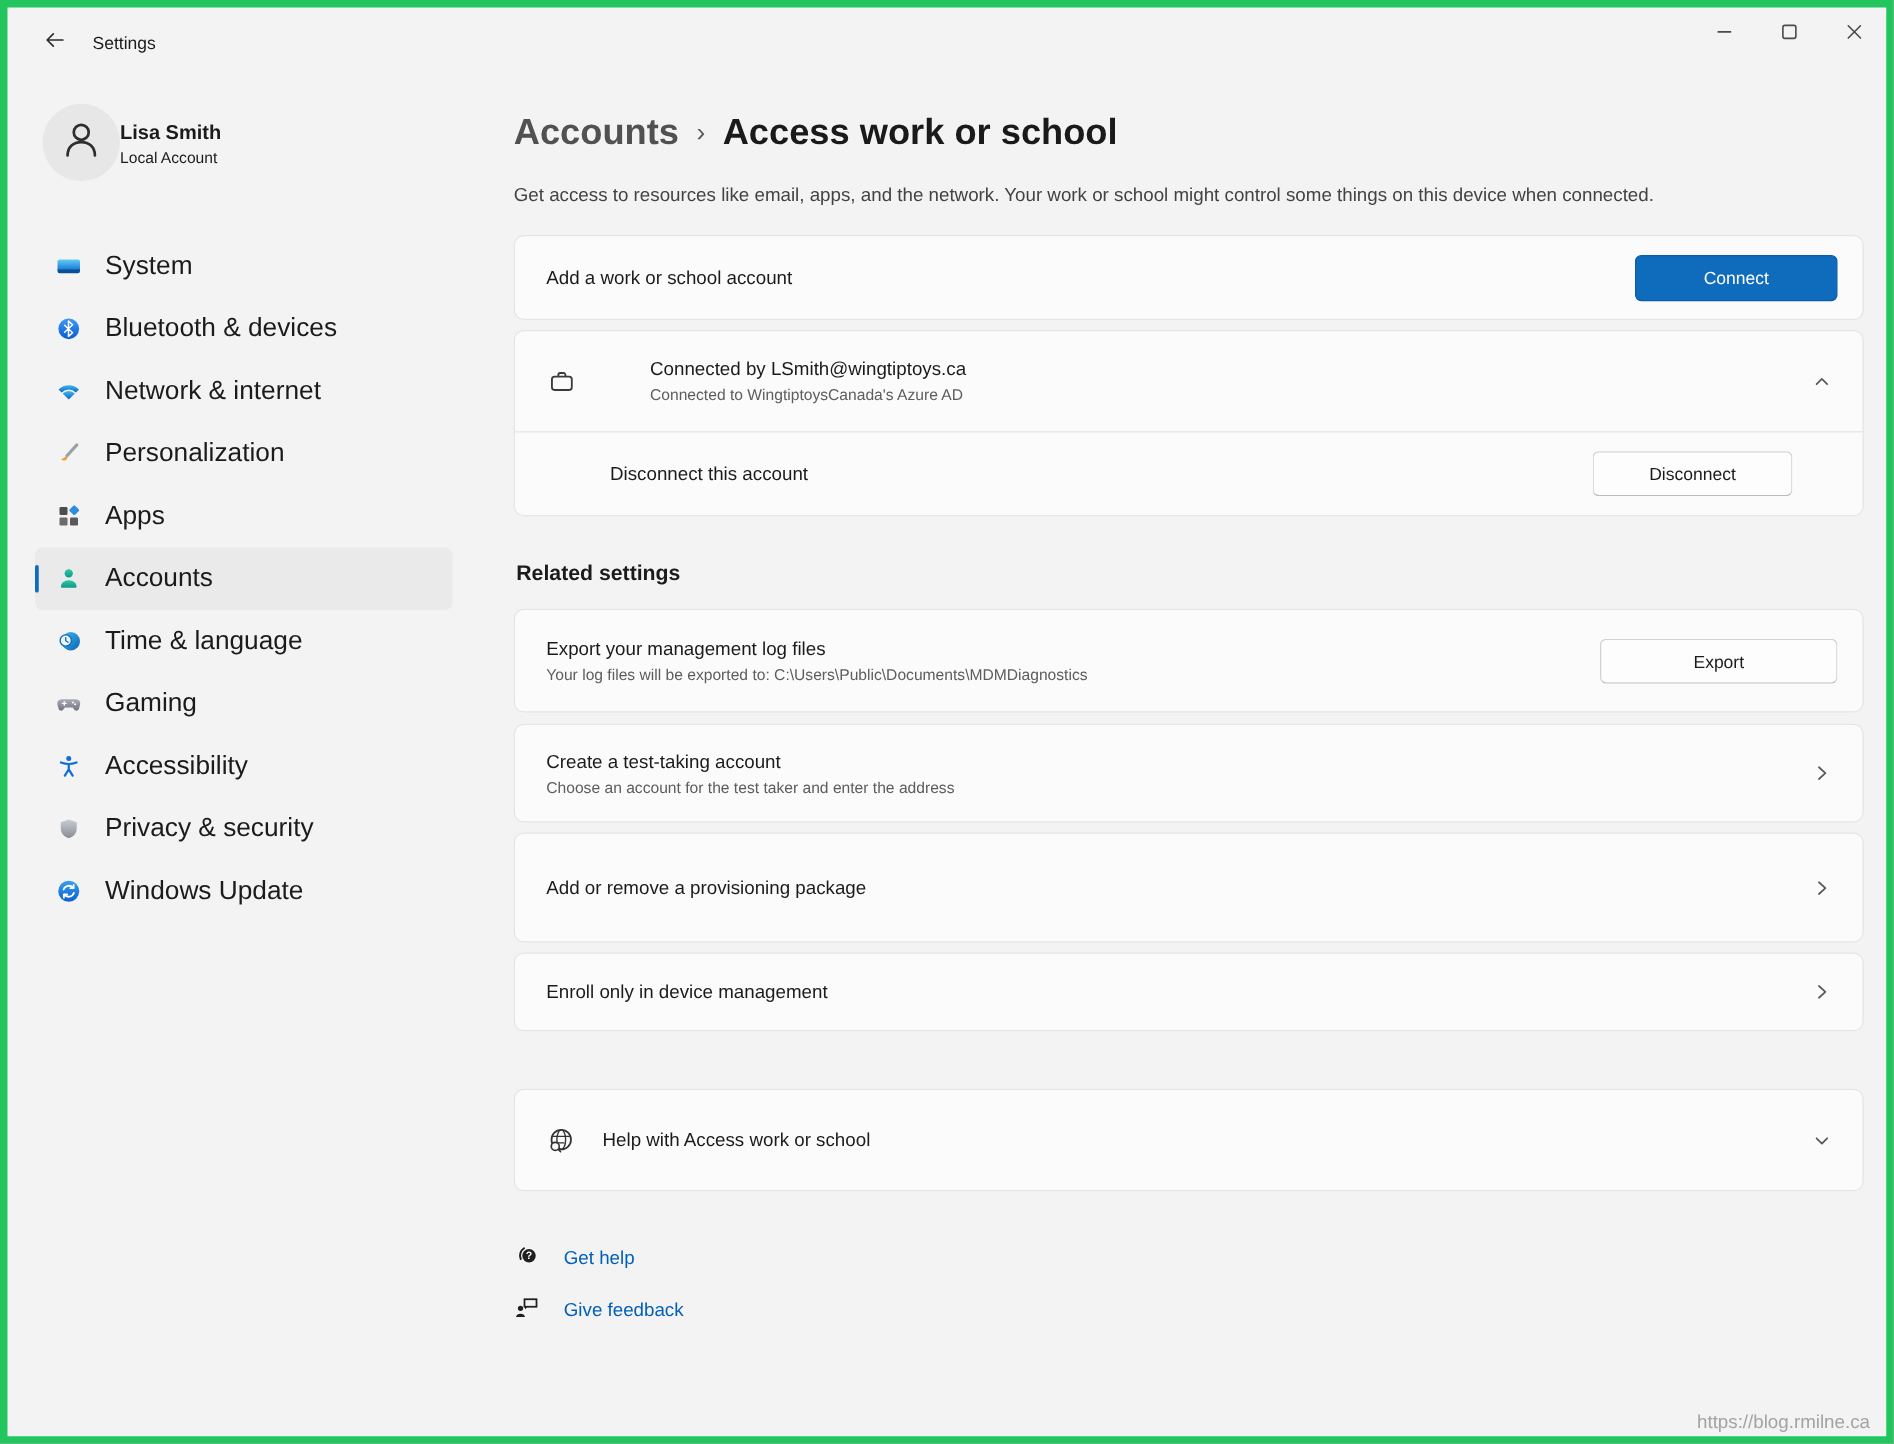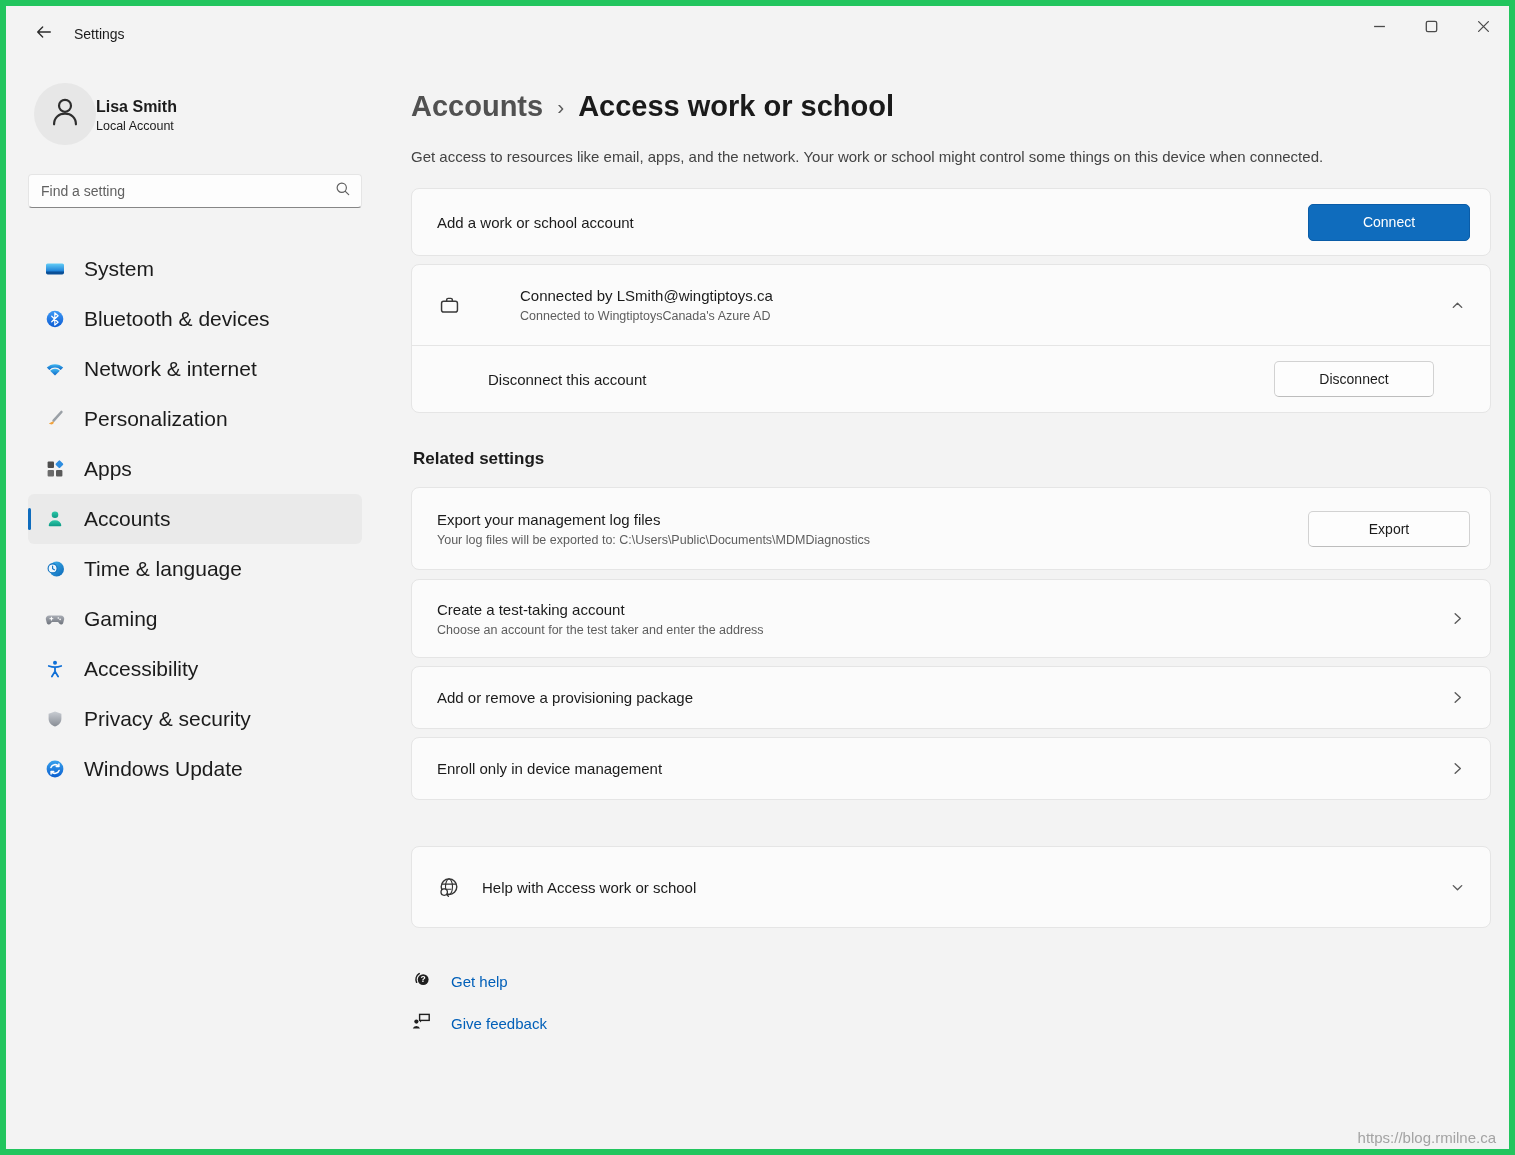--- a/index.html
+++ b/index.html
@@ -41,21 +41,21 @@
   .page-title { font-size:29px; font-weight:600; color:#1a1a1a; }
   .page-desc { margin-top:25px; font-size:15px; color:#434343; }
 
   
   .card { background:#fbfbfb; border:1px solid #e5e5e5; border-radius:8px; width:1080px; }
   .card-row { display:flex; align-items:center; padding:0 20px 0 25px; }
   .card-title { font-size:15px; color:#1b1b1b; }
   .card-sub { font-size:12.5px; color:#5d5d5d; margin-top:5px; }
   .grow { flex:1; }
   .btn-primary { background:#0F6CBD; color:#fff; border:1px solid #0a5ca7; border-radius:5px; width:162px; height:37px; font-size:14px; font-family:inherit; cursor:pointer; }
-  .btn-standard { background:#fdfdfd; color:#1b1b1b; border:1px solid #d2d2d2; border-bottom-color:#bdbdbd; border-radius:5px; width:162px; height:36px; font-size:14px; font-family:inherit; cursor:pointer; }
+  .btn-standard { background:#fdfdfd; color:#1b1b1b; border:1px solid #d2d2d2; border-bottom-color:#bdbdbd; border-radius:5px; width:190px; height:36px; font-size:14px; font-family:inherit; cursor:pointer; }
   .divider { height:1px; background:#e5e5e5; margin:0; }
   .section-heading { font-size:17px; font-weight:700; color:#1b1b1b; margin:36px 0 18px 2px; }
   .chev { display:flex; align-items:center; justify-content:center; width:26px; }
   .icon-lead { width:24px; display:flex; align-items:center; justify-content:center; margin-right:21px; }
 
   
   .footer-links { margin-top:38px; }
   .flink-row { display:flex; align-items:center; gap:18px; height:30px; margin-bottom:12px; cursor:pointer; width:fit-content; }
   .flink { font-size:15px; color:#005FB8; }
   .watermark { position:absolute; right:13px; bottom:3px; font-size:15px; color:#a3a3a3; }
@@ -104,29 +104,20 @@
                 <path d="M8.5 33 c0 -7.2 5 -11.2 11.5 -11.2 s11.5 4 11.5 11.2" fill="none" stroke="#2e2e2e" stroke-width="2.3" stroke-linecap="round"></path>
               </svg>
           </span>
         </div>
         <div>
           <div class="profile-name">Lisa Smith</div>
           <div class="profile-type">Local Account</div>
         </div>
       </div>
 
-      <div class="searchbox">
-        <input type="text" placeholder="Find a setting" style="">
-        <span>
-          <svg viewBox="0 0 18 18" width="16" height="16">
-              <circle cx="7.6" cy="7.6" r="5.2" fill="none" stroke="#5f5f5f" stroke-width="1.3"></circle>
-              <path d="M11.6 11.6 L15.4 15.4" stroke="#5f5f5f" stroke-width="1.3" stroke-linecap="round"></path>
-            </svg>
-        </span>
-      </div>
 
       <nav class="nav">
         <div class="nav-item">
           <span class="ic">
             <svg viewBox="0 0 20 20" width="20" height="20">
                 <defs>
                   <linearGradient id="gsys" x1="0" y1="0" x2="0" y2="1">
                     <stop offset="0" stop-color="#63cdf6"></stop>
                     <stop offset="1" stop-color="#0d6fd0"></stop>
                   </linearGradient>
@@ -338,21 +329,21 @@
           <div class="card-sub">Choose an account for the test taker and enter the address</div>
         </div>
         <span class="grow"></span>
         <span class="chev">
           <svg viewBox="0 0 16 16" width="15" height="15">
               <path d="M5.5 3 L11 8 L5.5 13" stroke="#5a5a5a" stroke-width="1.5" fill="none" stroke-linecap="round" stroke-linejoin="round"></path>
             </svg>
         </span>
       </div>
 
-      <div class="card card-row" style="height:63px; margin-top:8px;">
+      <div class="card card-row" style="height:88px; margin-top:8px;">
         <span class="card-title">Add or remove a provisioning package</span>
         <span class="grow"></span>
         <span class="chev">
           <svg viewBox="0 0 16 16" width="15" height="15">
               <path d="M5.5 3 L11 8 L5.5 13" stroke="#5a5a5a" stroke-width="1.5" fill="none" stroke-linecap="round" stroke-linejoin="round"></path>
             </svg>
         </span>
       </div>
 
       <div class="card card-row" style="height:63px; margin-top:8px;">

